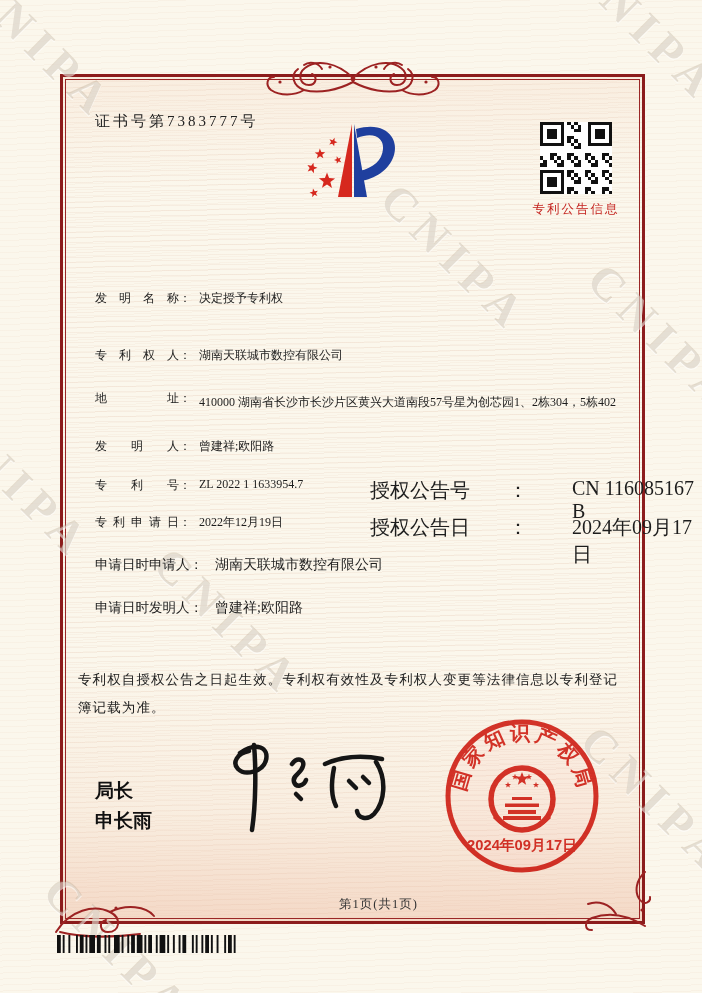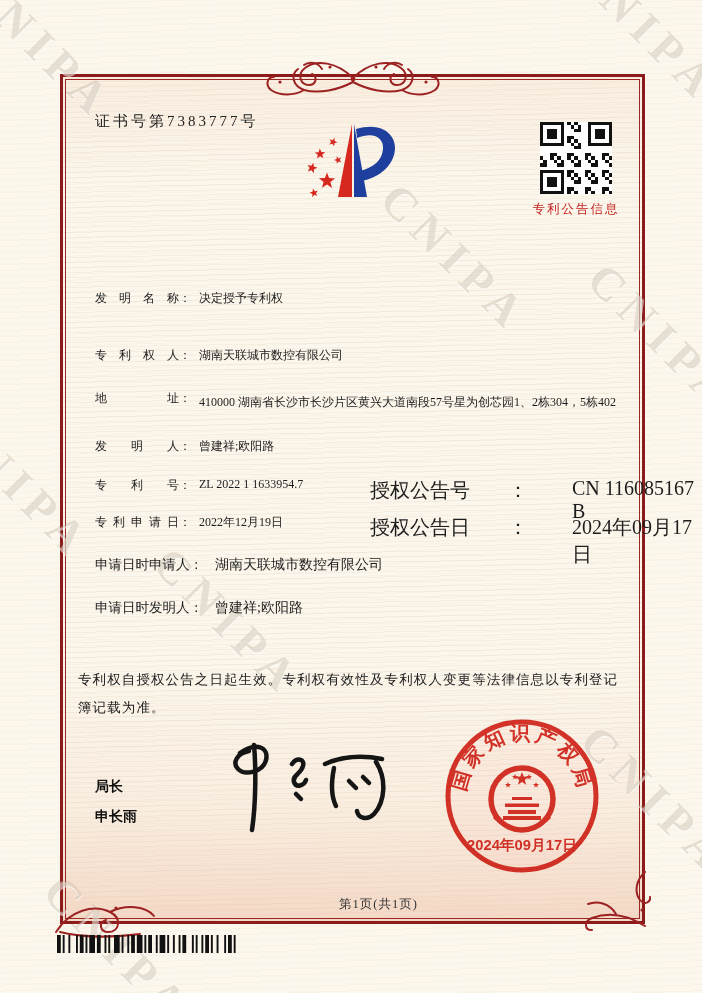--- a/index.html
+++ b/index.html
@@ -70,21 +70,21 @@
   .col2 .lbl2{flex:0 0 auto;}
   .col2 .val{margin-left:6px;}
   .legal{
     position:absolute;left:78px;top:666px;width:552px;
     font-size:13.5px;line-height:27.5px;letter-spacing:1.1px;color:#222;
   }
   .legal .l1{text-indent:2em;}
   .signer{
     position:absolute;left:95px;
     font-family:"Liberation Sans","DejaVu Sans",sans-serif;
-    font-size:14px;font-weight:600;color:#111;
+    font-size:19px;font-weight:600;color:#111;
   }
   .sig{position:absolute;left:195px;top:733px;width:215px;height:108px;}
   .seal{position:absolute;left:442px;top:716px;width:160px;height:160px;opacity:0.94;mix-blend-mode:multiply;}
   .footer{
     position:absolute;left:60px;top:896px;width:637px;
     text-align:center;font-size:12.5px;letter-spacing:1px;color:#333;
   }
   .barcode{position:absolute;left:57px;top:935px;width:226px;height:18px;}
   .orn{position:absolute;pointer-events:none;}
   .orn path{stroke:#9c2222;stroke-width:2;fill:none;stroke-linecap:round;}

